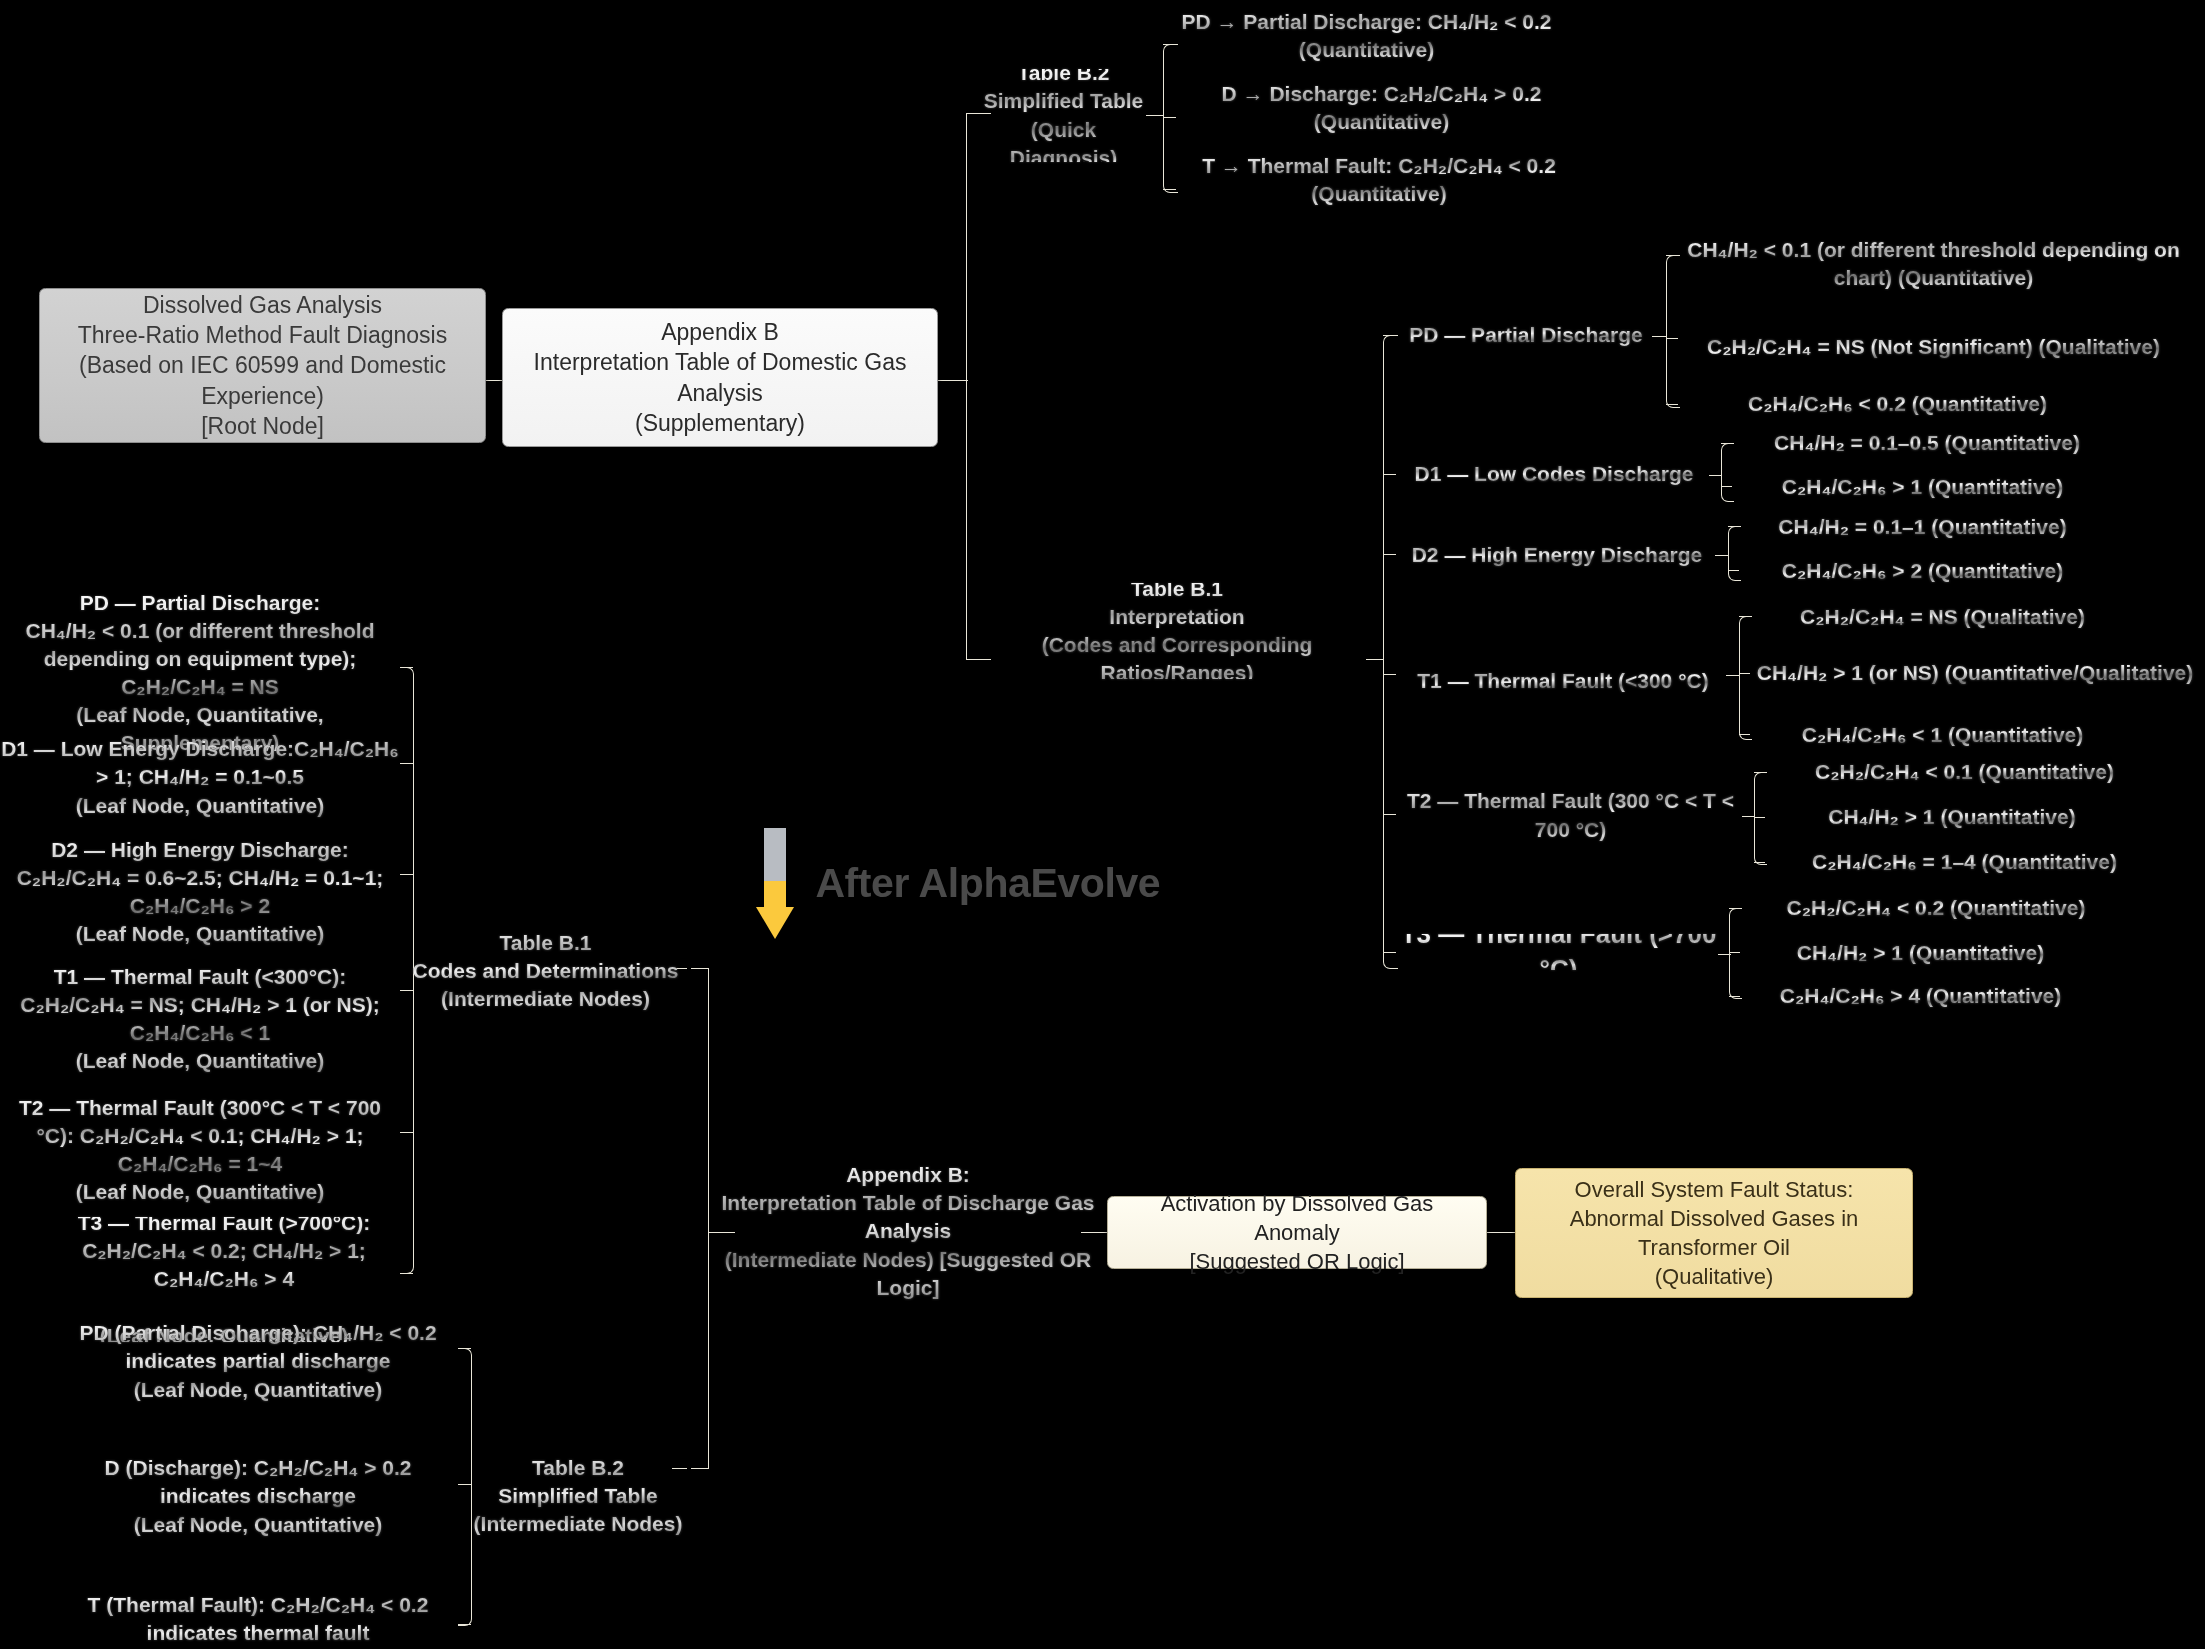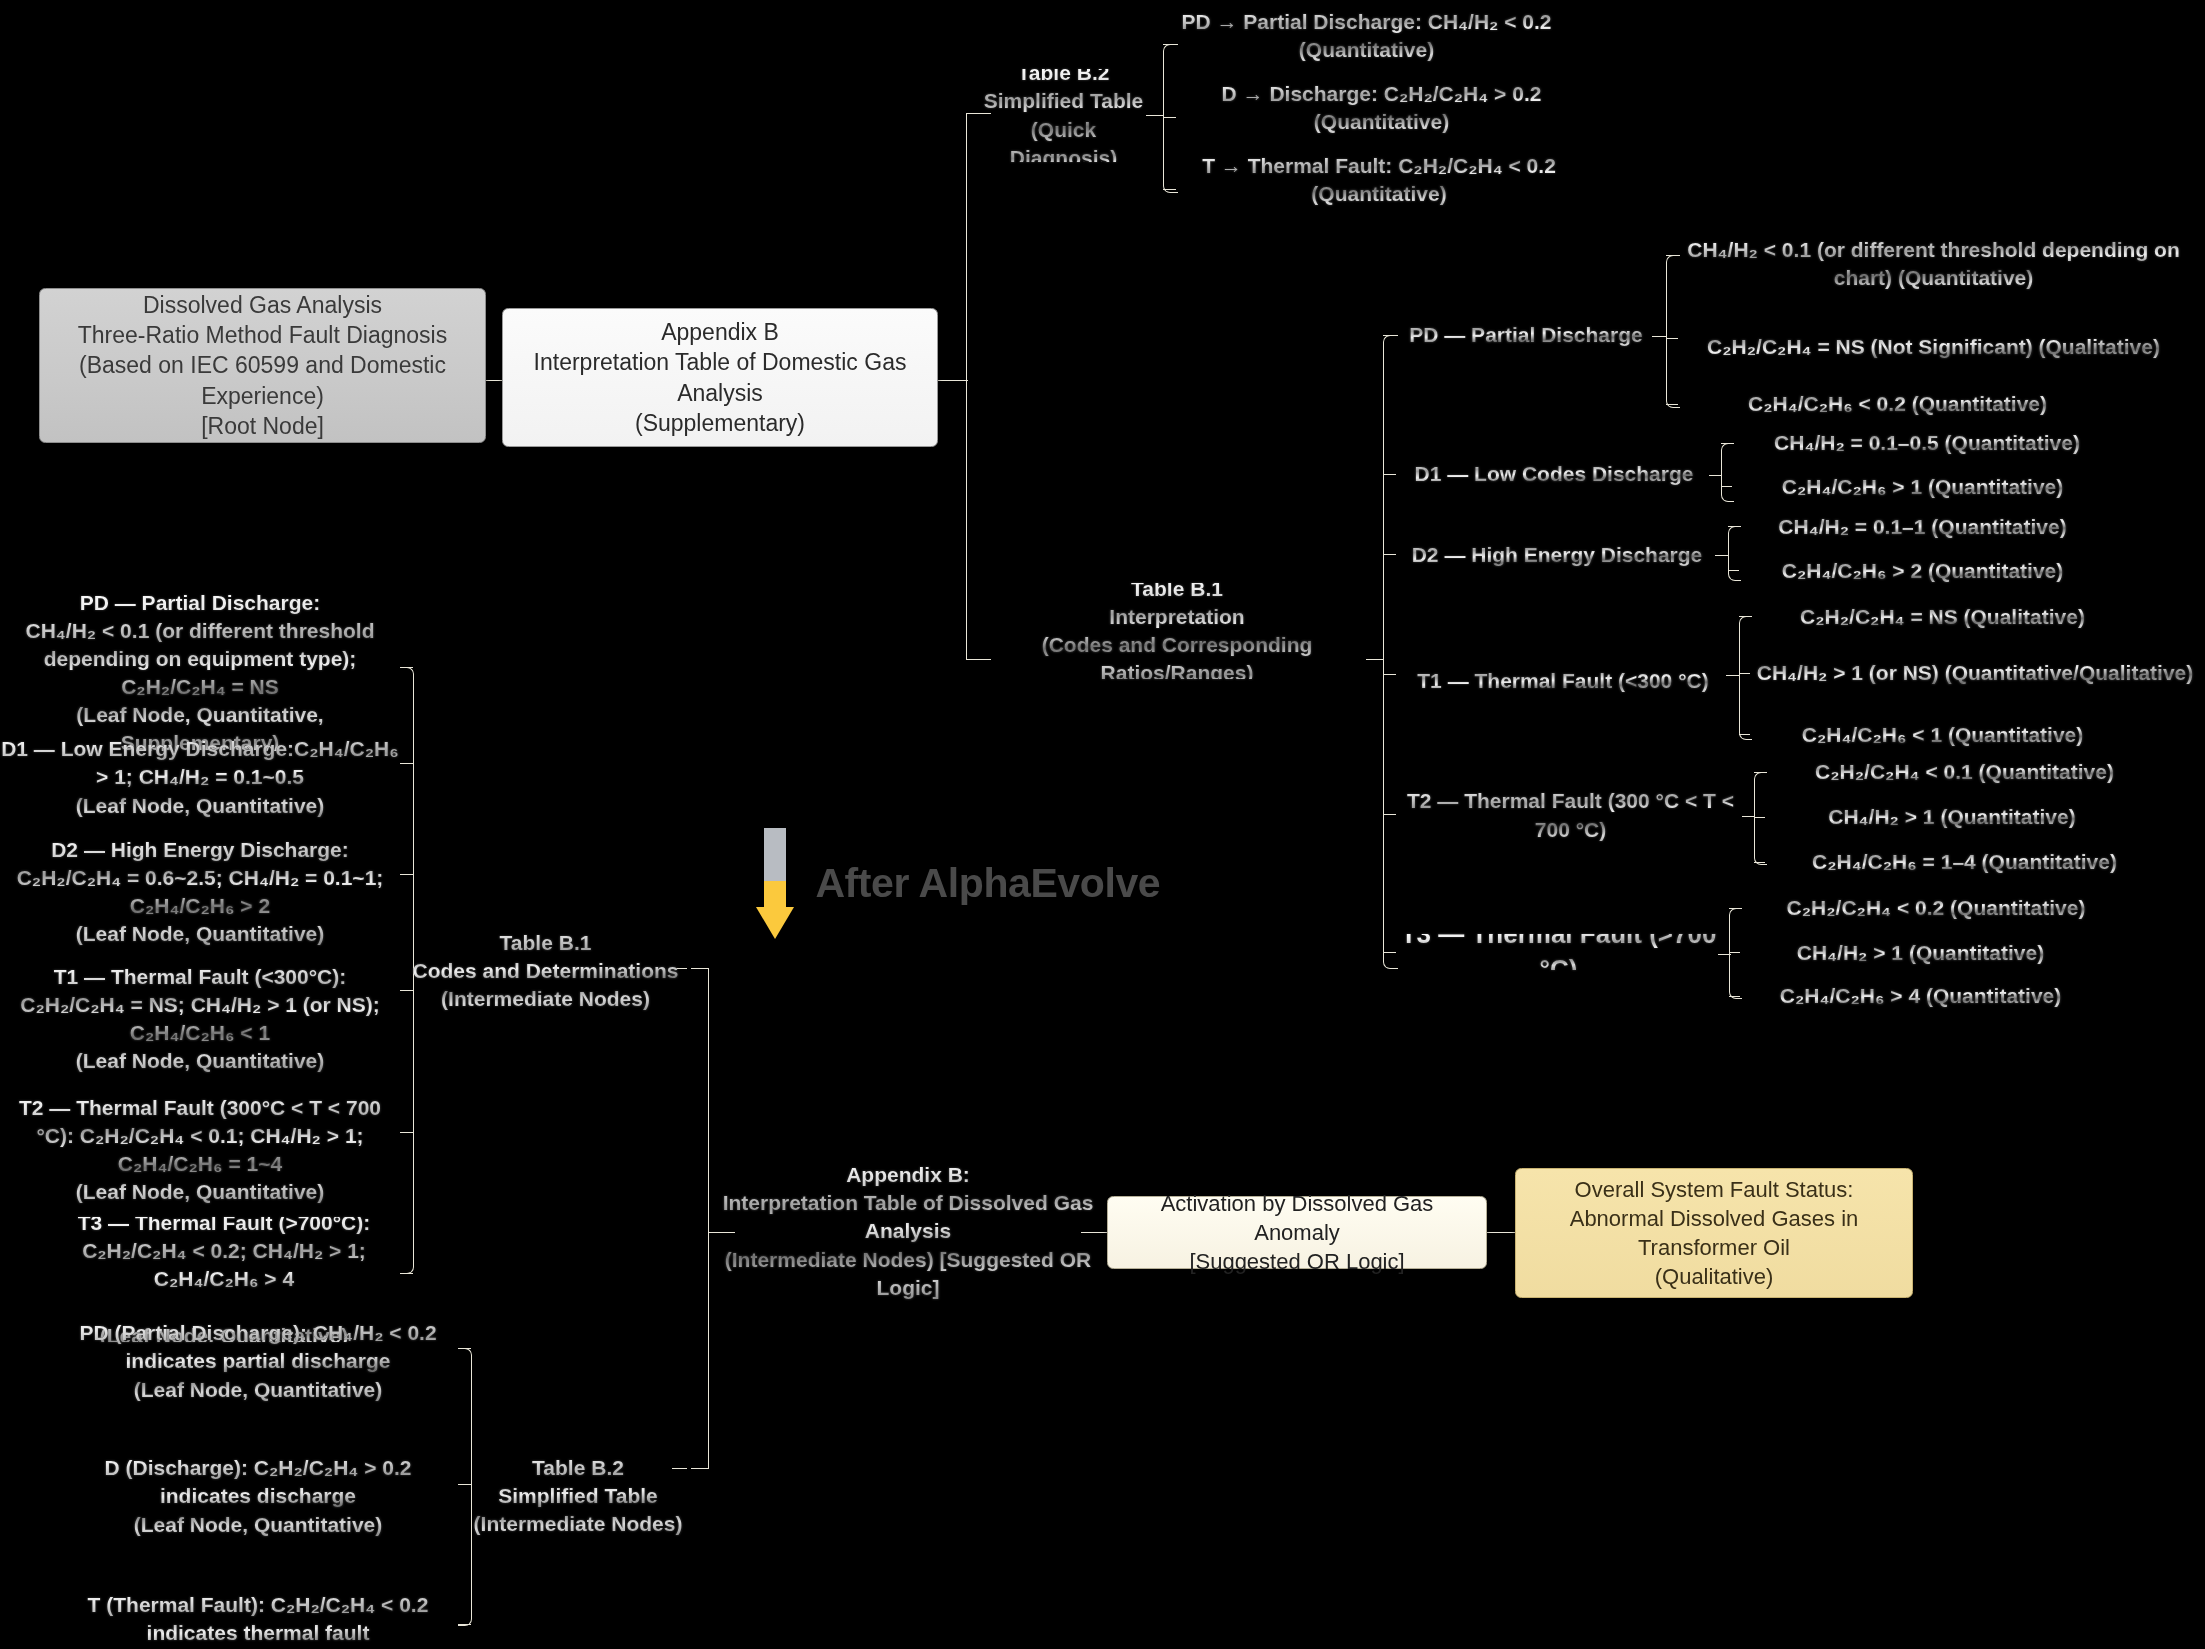--- a/index.html
+++ b/index.html
@@ -187,21 +187,21 @@
 
 <div class="lbl" style="left:1762px;top:756px;width:405px;height:33px;font-size:21px;">C₂H₂/C₂H₄ &lt; 0.1 (Quantitative)</div>
 <div class="lbl" style="left:1762px;top:801px;width:380px;height:33px;font-size:21px;">CH₄/H₂ &gt; 1 (Quantitative)</div>
 <div class="lbl" style="left:1762px;top:846px;width:405px;height:33px;font-size:21px;">C₂H₄/C₂H₆ = 1–4 (Quantitative)</div>
 
 <div class="lbl" style="left:1738px;top:892px;width:396px;height:33px;font-size:21px;">C₂H₂/C₂H₄ &lt; 0.2 (Quantitative)</div>
 <div class="lbl" style="left:1738px;top:937px;width:365px;height:33px;font-size:21px;">CH₄/H₂ &gt; 1 (Quantitative)</div>
 <div class="lbl" style="left:1738px;top:980px;width:365px;height:33px;font-size:21px;">C₂H₄/C₂H₆ &gt; 4 (Quantitative)</div>
 
 <div class="lbl" style="left:721px;top:1157px;width:374px;height:149px;font-size:21px;">Appendix B:
-Interpretation Table of Dissolved Gas Analysis
+Interpretation Table of Discharge Gas Analysis
 (Intermediate Nodes) [Suggested OR Logic]</div>
 
 <div class="lbl" style="left:392px;top:923px;width:307px;height:96px;font-size:21px;">Table B.1
 Codes and Determinations
 (Intermediate Nodes)</div>
 
 <div class="lbl" style="left:458px;top:1448px;width:240px;height:96px;font-size:21px;">Table B.2
 Simplified Table
 (Intermediate Nodes)</div>
 

